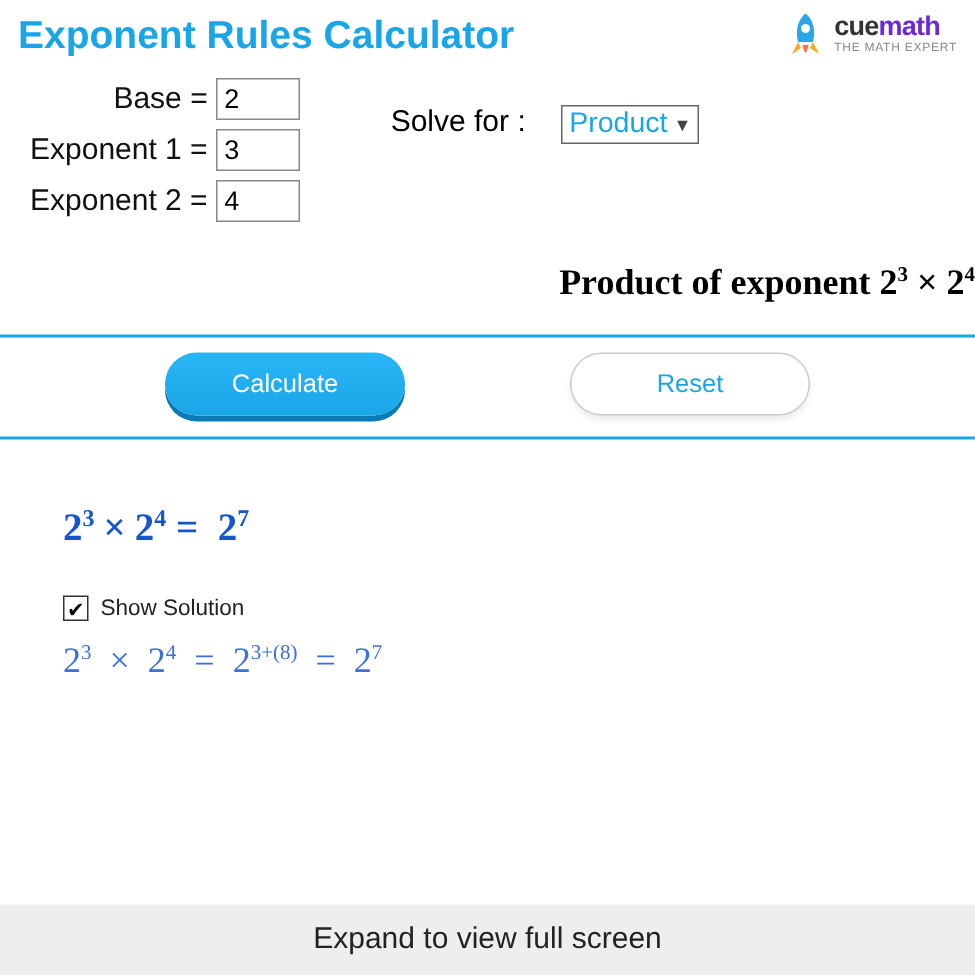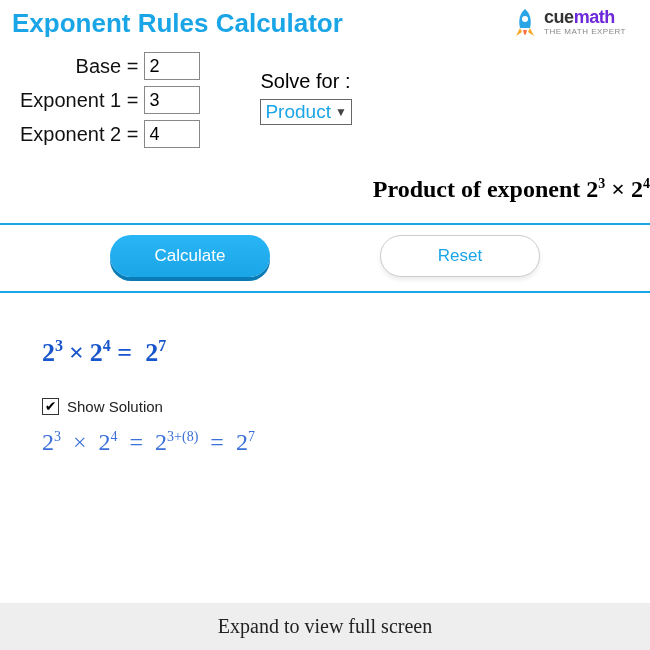--- a/index.html
+++ b/index.html
@@ -1,52 +1,52 @@
 <!DOCTYPE html>
 <html><head>
 <meta charset="utf-8">
 <style>
   * { box-sizing: border-box; margin: 0; padding: 0; }
   body { font-family: Arial, Helvetica, sans-serif; width: 650px; height: 650px; background: #fff; position: relative; }
-  .header { display: flex; justify-content: space-between; align-items: flex-start; padding: 8px 24px 0 12px; }
+  .header { display: flex; justify-content: space-between; align-items: flex-start; padding: 8px 12px 0 12px; }
   .title { color: #1aa5e6; font-size: 26px; font-weight: bold; }
   .logo { display: flex; align-items: flex-start; gap: 4px; }
   .rocket { width: 30px; height: 34px; }
   .logo-text { line-height: 1; }
   .brand { font-size: 18px; font-weight: 900; letter-spacing: -0.5px; }
   .brand .cue { color: #333; }
   .brand .math { color: #6d28d9; }
   .tagline { font-size: 8px; color: #888; letter-spacing: 0.5px; margin-top: 2px; }
   .inputs { display: flex; padding: 10px 20px 0 20px; gap: 60px; }
   .left-inputs { display: flex; flex-direction: column; gap: 6px; }
   .input-row { display: flex; align-items: center; justify-content: flex-end; gap: 6px; }
   .input-label { font-size: 20px; color: #111; }
   .input-field { width: 56px; height: 28px; border: 1px solid #888; font-size: 18px; padding: 2px 4px; }
-  .right-inputs { display: flex; align-items: flex-start; gap: 6px; margin-top: 18px; flex-direction: column; }
+  .right-inputs { display: flex; align-items: flex-start; gap: 24px; margin-top: 18px; }
   .solve-label { font-size: 20px; }
   .select-wrap { border: 1px solid #666; padding: 1px 4px; display: flex; align-items: center; gap: 4px; cursor: pointer; }
   .select-val { color: #1aa5e6; font-size: 19px; }
   .chev { color: #444; font-size: 12px; }
   .equation-main { text-align: right; font-weight: bold; font-size: 24px; color: #000; margin-top: 28px; font-family: Georgia, 'Times New Roman', serif; }
   .equation-main sup { font-size: 14px; vertical-align: super; }
   .button-bar { margin-top: 20px; border-top: 2px solid #1aa5e6; border-bottom: 2px solid #1aa5e6; padding: 10px 0 14px 0; display: flex; justify-content: center; gap: 110px; }
   .btn { width: 160px; height: 42px; border-radius: 21px; font-size: 17px; display: flex; align-items: center; justify-content: center; cursor: pointer; position: relative; }
   .btn-calculate { background: linear-gradient(#29b6f6, #1aa5e6); color: #fff; border: none; box-shadow: 0 4px 0 #0a7bb5; }
   .btn-reset { background: #fff; color: #1aa5e6; border: 1px solid #ccc; box-shadow: 0 3px 4px rgba(0,0,0,0.08); }
   .result { padding: 44px 0 0 42px; }
   .eq-blue { color: #1755cc; font-family: Georgia, 'Times New Roman', serif; font-weight: bold; font-size: 26px; }
   .eq-blue sup { font-size: 16px; }
   .times { padding: 0 6px; }
   .show-sol { display: flex; align-items: center; gap: 8px; margin: 30px 0 0 42px; }
   .checkbox { width: 17px; height: 17px; border: 1.5px solid #333; display: flex; align-items: center; justify-content: center; cursor: pointer; }
   .checkmark { font-size: 14px; line-height: 1; }
   .show-sol-label { font-size: 15px; color: #222; }
   .solution-eq { color: #3a70d8; font-family: Georgia, 'Times New Roman', serif; font-size: 24px; padding: 14px 0 0 42px; }
   .solution-eq sup { font-size: 14px; }
-  .footer-bar { position: absolute; bottom: 0; left: 0; right: 0; background: #eeeeee; text-align: center; padding: 12px 0; font-size: 20px; color: #222; cursor: pointer; font-family: Liberation Serif, serif; }
+  .footer-bar { position: absolute; bottom: 0; left: 0; right: 0; background: #eeeeee; text-align: center; padding: 12px 0; font-size: 20px; color: #222; cursor: pointer; }
 </style>
 </head>
 <body>
 
 <div class="header">
   <div class="title">Exponent Rules Calculator</div>
   <div class="logo">
     <svg class="rocket" viewBox="0 0 30 34">
       <path d="M15 1 C20 5 22 12 20 20 L10 20 C8 12 10 5 15 1 Z" fill="#2aa6e6"></path>
       <circle cx="15" cy="11" r="3" fill="#fff"></circle>

